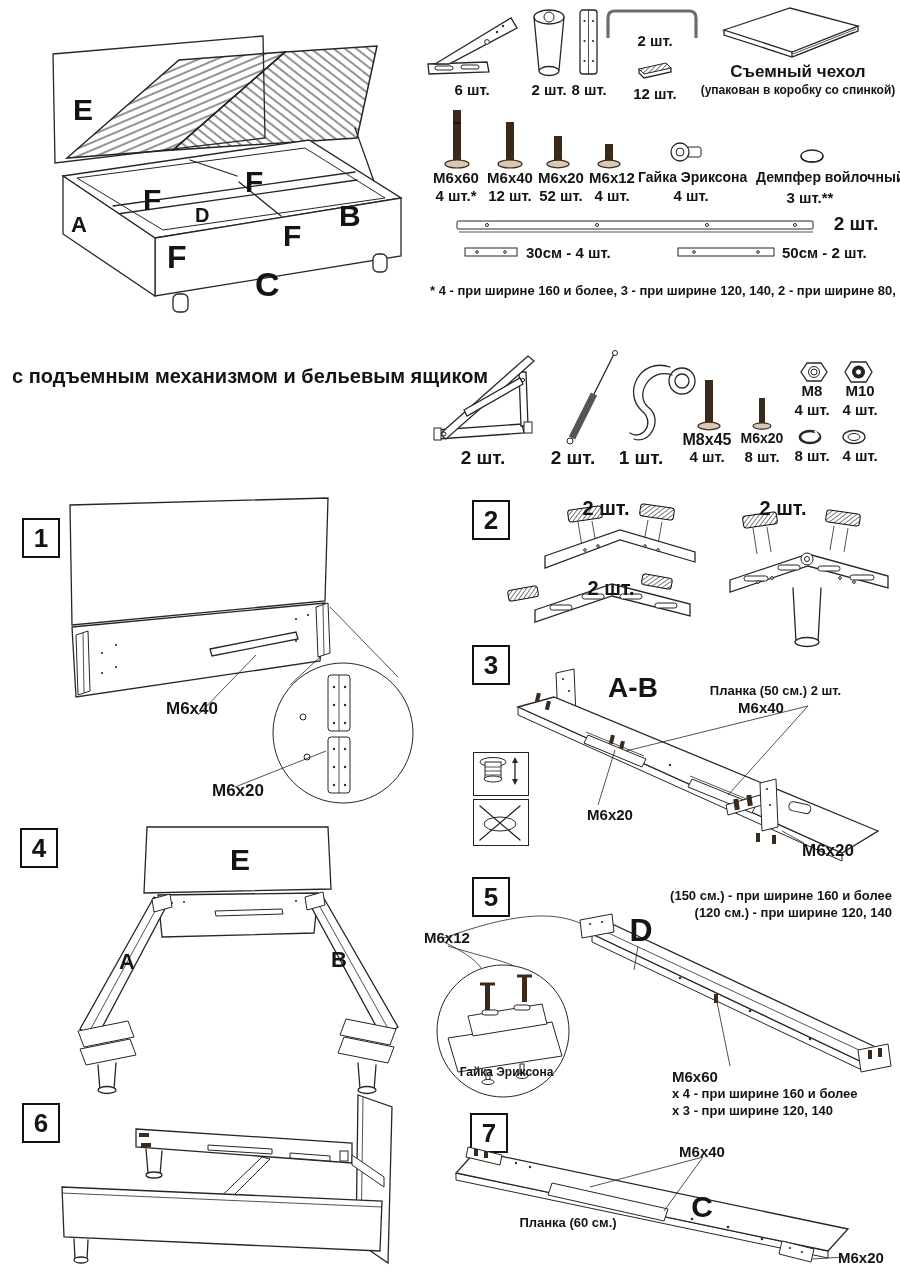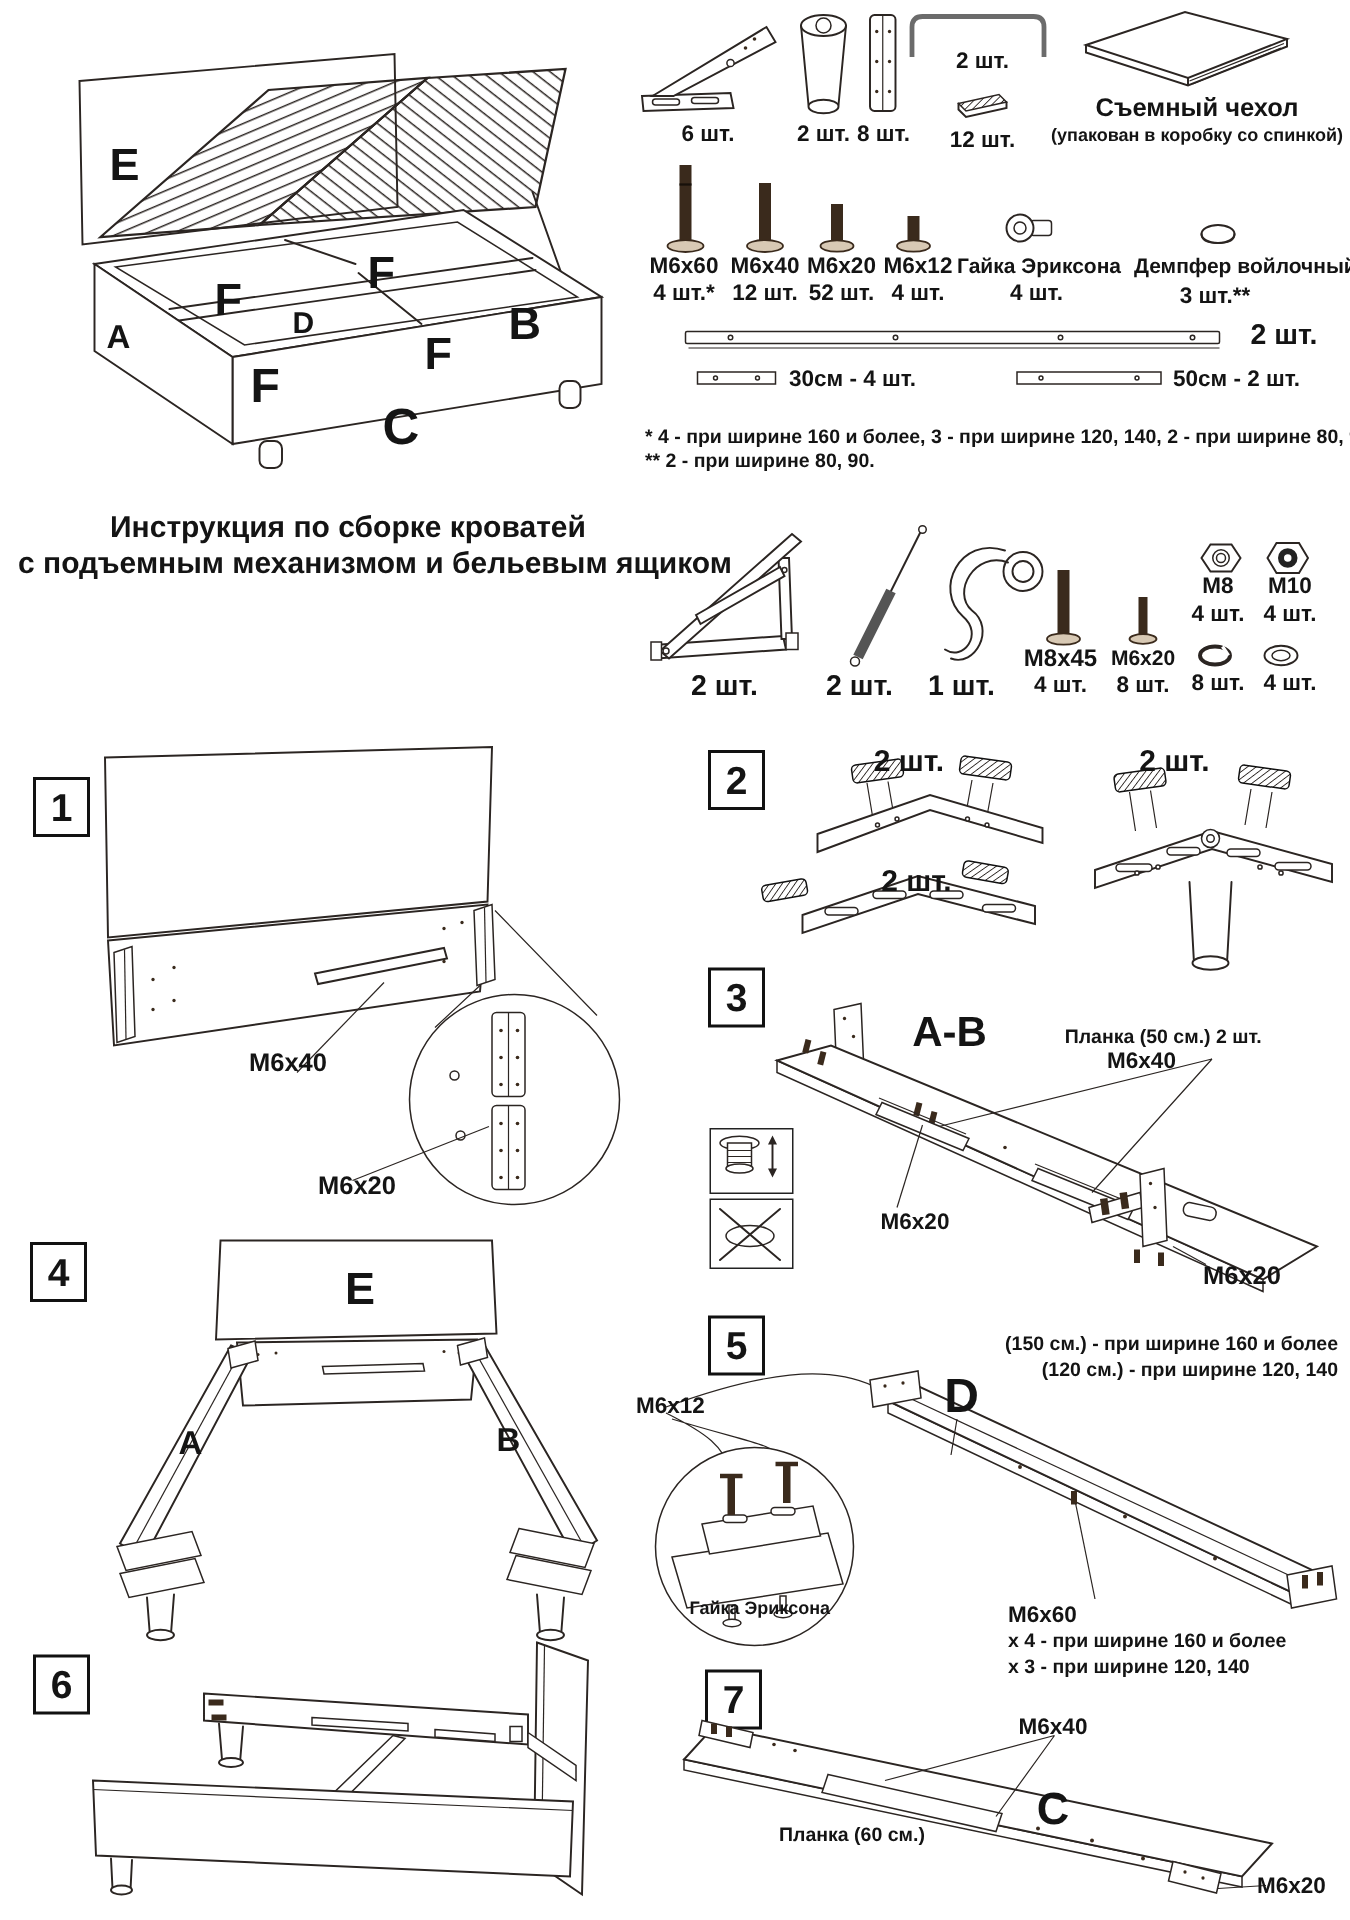--- a/index.html
+++ b/index.html
@@ -167,23 +167,21 @@
   </svg>
   <div class="lbl" style="left:526px;top:245px;width:120px">30см - 4 шт.</div>
   <svg class="d" style="left:676px;top:246px" width="100" height="14">
     <rect x="2" y="2" width="96" height="8" class="fw1"></rect>
     <circle cx="18" cy="6" r="1.3" class="fw1"></circle>
       <circle cx="82" cy="6" r="1.3" class="fw1"></circle>
   </svg>
   <div class="lbl" style="left:782px;top:245px;width:120px">50см - 2 шт.</div>
 
   <div class="lbl" style="left:430px;top:284px;width:465px;font-size:13px">* 4 - при ширине 160 и более, 3 - при ширине 120, 140, 2 - при ширине 80, 90.</div>
-  <div class="lbl" style="left:430px;top:300px;width:465px;font-size:13px">** 2 - при ширине 80, 90.</div>
-
-  <div class="lbl c" style="left:28px;top:341px;width:408px;font-size:20px">Инструкция по сборке кроватей</div>
+
   <div class="lbl c" style="left:12px;top:365px;width:436px;font-size:20px">с подъемным механизмом и бельевым ящиком</div>
 
 
   <svg class="d" style="left:432px;top:350px" width="125" height="95">
     <polygon points="4,80 90,74 92,83 6,89" class="fw"></polygon>
     <polygon points="87,22 94,22 96,76 89,76" class="fw"></polygon>
     <polygon points="8,84 96,6 102,11 14,89" class="fw"></polygon>
     <polygon points="32,60 88,28 91,34 35,66" class="fw"></polygon>
     <circle cx="12" cy="84" r="2" class="fw1"></circle>
       <circle cx="91" cy="30" r="1.6" class="fw1"></circle>

